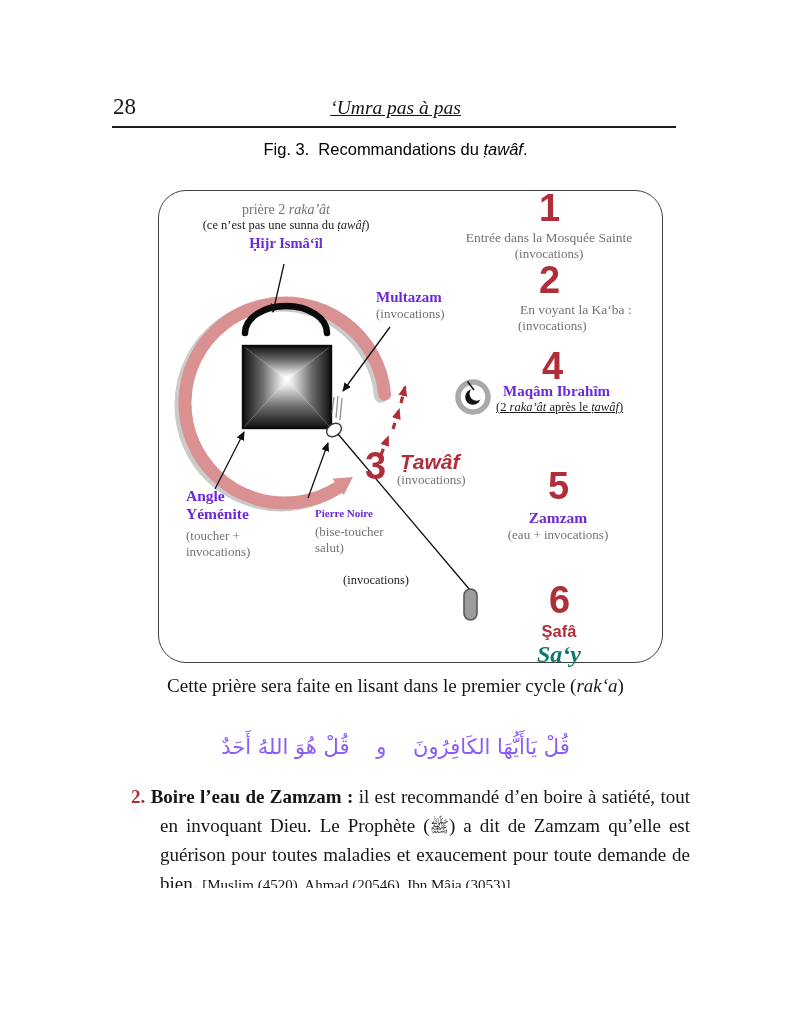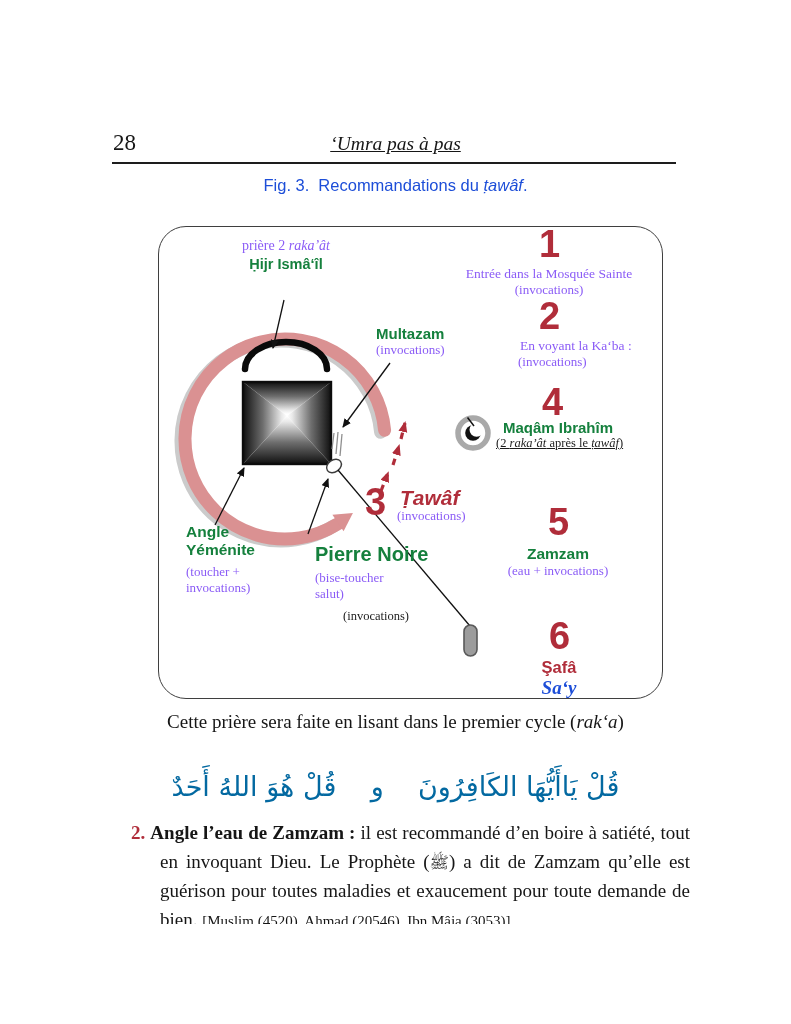--- a/index.html
+++ b/index.html
@@ -1,46 +1,46 @@
 <!DOCTYPE html>
 <html style="--accent: #b02d3a;"><head>
 <meta charset="utf-8">
 <style>
   html,body{margin:0;padding:0;background:#fff;}
   .page{position:relative;width:791px;height:888px;background:#ffffff;overflow:hidden;
-        font-family:"Liberation Serif","DejaVu Serif",serif;color:#161616;margin-top:36px;}
+        font-family:"Liberation Serif","DejaVu Serif",serif;color:#161616;}
   .abs{position:absolute;}
   .it{font-style:italic;}
   .b{font-weight:700;}
   .red{color:var(--accent,#b02d3a);}
   .ctr{text-align:center;}
   
   .pagenum{font-size:23px;}
   .runtitle{font-size:19.5px;font-style:italic;}
   .hrule{height:1.5px;background:#1d1d1d;}
-  .figcap{font-family:"Liberation Sans","DejaVu Sans",sans-serif;font-size:16.5px;color:#1d4ed8;}
+  .figcap{font-family:"Liberation Sans","DejaVu Sans",sans-serif;font-size:16.5px;color:#000000;}
   .figcap .gap{margin-left:9px;}
   
   .figframe{border:1.4px solid #3f3f3f;border-radius:28px;}
   
-  .lbl{font-family:Liberation Sans, sans-serif;font-weight:700;
-       font-size:15px;line-height:1.16;color:#15803d;}
-  .sub{font-size:13px;line-height:1.22;color:#8b5cf6;}
+  .lbl{font-family:Liberation Serif, serif;font-weight:700;
+       font-size:15px;line-height:1.16;color:#6d28d9;}
+  .sub{font-size:13px;line-height:1.22;color:#737373;}
   .sub2{font-size:12.5px;line-height:1.22;color:#1c1c1c;}
   .num{font-family:"Liberation Sans","DejaVu Sans",sans-serif;font-weight:700;
        font-size:38px;line-height:1;color:var(--accent,#b02d3a);letter-spacing:-1px;}
   .tawaf-t{font-family:"Liberation Sans","DejaVu Sans",sans-serif;font-weight:700;
        font-style:italic;font-size:21px;color:var(--accent,#b02d3a);}
   .safa{font-family:"Liberation Sans","DejaVu Sans",sans-serif;font-weight:700;
        font-size:16.5px;color:var(--accent,#b02d3a);}
-  .say{font-weight:700;font-style:italic;font-size:19px;color:#1d4ed8;}
+  .say{font-weight:700;font-style:italic;font-size:24px;color:#0f766e;}
   
   .intro{font-size:19px;line-height:29px;}
   .smallref{font-size:14px;}
-  .arabic{font-family:"DejaVu Sans",sans-serif;font-size:27px;direction:rtl;color:#0369a1;}
+  .arabic{font-family:"DejaVu Sans",sans-serif;font-size:21px;direction:rtl;color:#8b5cf6;}
   .item2{font-size:19px;line-height:28.5px;text-align:justify;
          padding-left:29px;text-indent:-29px;}
   .cite{font-size:15px;}
   .saws{font-family:"DejaVu Sans",sans-serif;font-size:16px;}
 </style>
 </head>
 <body>
 
 <div class="page">
 
@@ -132,39 +132,40 @@
       <g>
         <circle cx="314" cy="206" r="15" fill="#ffffff" stroke="#a9a9a9" stroke-width="5.5"></circle>
         <circle cx="314" cy="206" r="7.8" fill="#111"></circle>
         <circle cx="317.6" cy="202.7" r="7.1" fill="#ffffff"></circle>
         <path d="M 315,199 L 308.5,190.5" stroke="#111" stroke-width="1.5"></path>
       </g>
     </svg>
 
     <div class="abs ctr" style="left:15px;top:10px;width:224px;">
       <div class="sub" style="font-size:14px;"><span>prière 2 </span><span class="it">raka’ât</span></div>
+      <div class="sub2"><span>(ce n’est pas une sunna du </span><span class="it">ṭawâf</span><span>)</span></div>
       <div class="lbl" style="font-size:14.5px;margin-top:2px;">Ḥijr Ismâ‘îl</div>
     </div>
 
     <div class="abs" style="left:217px;top:98px;">
       <div class="lbl">Multazam</div>
       <div class="sub">(invocations)</div>
     </div>
 
     <div class="abs num" style="left:206px;top:256px;">3</div>
     <div class="abs tawaf-t" style="left:241px;top:259px;">Ṭawâf</div>
     <div class="abs sub" style="left:238px;top:281px;">(invocations)</div>
 
     <div class="abs" style="left:27px;top:296px;">
       <div class="lbl" style="font-size:15.5px;"><span>Angle</span><br><span>Yéménite</span></div>
       <div class="sub" style="margin-top:5px;"><span>(toucher +</span><br><span>invocations)</span></div>
     </div>
 
     <div class="abs" style="left:156px;top:316px;">
-      <div class="lbl" style="font-size:20px;">Pierre Noire</div>
+      <div class="lbl" style="font-size:11px;">Pierre Noire</div>
       <div class="sub" style="margin-top:4px;"><span>(bise-toucher</span><br><span>salut)</span></div>
     </div>
 
     <div class="abs" style="left:184px;top:382px;">
       <div class="sub2">(invocations)</div>
     </div>
 
 
     <div class="abs ctr" style="left:299px;top:-2px;width:182px;">
       <div class="num">1</div>
@@ -197,16 +198,16 @@
   </div>
 
   <div class="abs intro ctr" style="left:115px;top:671px;width:561px;">
     <div><span>Cette prière sera faite en lisant dans le premier cycle (</span><span class="it">rak‘a</span><span>)</span></div>
   </div>
 
   <div class="abs arabic ctr" style="left:0;top:735px;width:791px;">قُلْ يَاأَيُّهَا الكَافِرُونَ &nbsp;&nbsp; و &nbsp;&nbsp; قُلْ هُوَ اللهُ أَحَدٌ</div>
 
   <div class="abs item2" style="left:131px;top:783px;width:530px;">
     <span class="b red">2.</span>
-    <span> </span><span class="b">Angle l’eau de Zamzam</span><span class="b">&nbsp;: </span><span>il est recommandé d’en boire à satiété, tout en invoquant Dieu. Le Prophète (</span><span class="saws">ﷺ</span><span>) a dit de Zamzam qu’elle est guérison pour toutes maladies et exaucement pour toute demande de bien. </span><span class="cite">[Muslim (4520), Aḥmad (20546), Ibn Mâja (3053)]</span>
+    <span> </span><span class="b">Boire l’eau de Zamzam</span><span class="b">&nbsp;: </span><span>il est recommandé d’en boire à satiété, tout en invoquant Dieu. Le Prophète (</span><span class="saws">ﷺ</span><span>) a dit de Zamzam qu’elle est guérison pour toutes maladies et exaucement pour toute demande de bien. </span><span class="cite">[Muslim (4520), Aḥmad (20546), Ibn Mâja (3053)]</span>
   </div>
 
 </div>
 
 </body></html>

